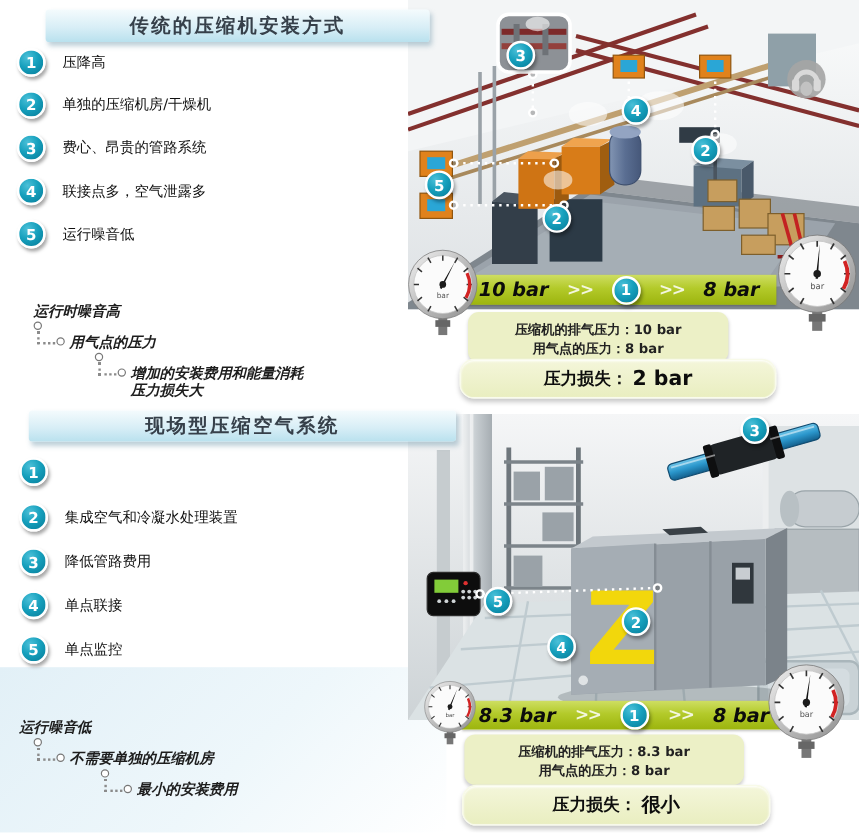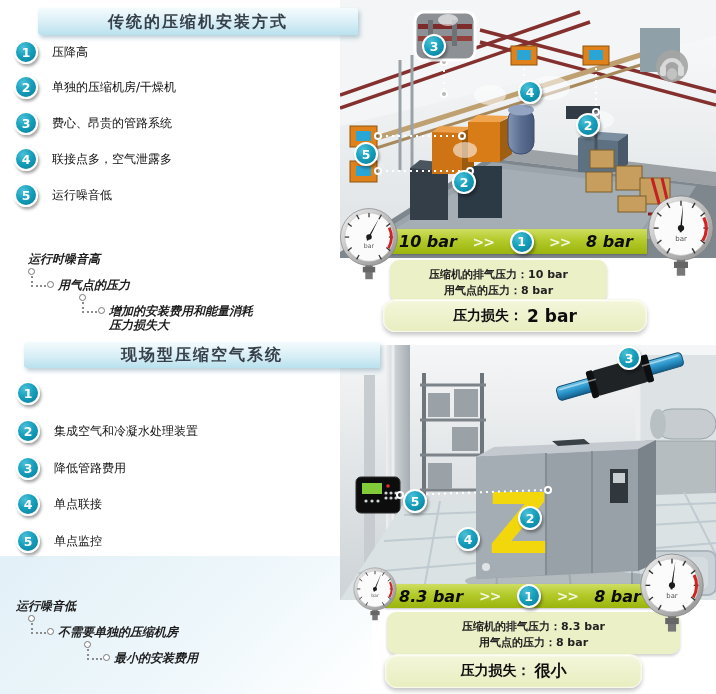--- a/index.html
+++ b/index.html
@@ -402,21 +402,21 @@
   <div class="callout scene-callout" style="left:456px;top:527px;">4</div>
 
   <div class="flow-bar" style="left:385px;top:584px;width:270px;height:24px;">
     <span class="flow-endpoint">8.3 bar</span>
     <span class="flow-arrow">&gt;&gt;</span>
     <span class="callout">1</span>
     <span class="flow-arrow">&gt;&gt;</span>
     <span class="flow-endpoint">8 bar</span>
   </div>
 
-  <div class="info-box" style="left:387px;top:612px;width:293px;height:42px;">
+  <div class="info-box" style="left:387px;top:612px;width:233px;height:42px;">
     <div class="info-line">
       <span>压缩机的排气压力：</span><span>8.3 bar</span>
     </div>
     <div class="info-line">
       <span>用气点的压力：</span><span>8 bar</span>
     </div>
   </div>
   <div class="loss-box" style="left:385px;top:654px;width:255px;height:32px;">
     <span class="loss-label">压力损失：</span>
     <span class="loss-value" style="font-size:16px;">很小</span>

